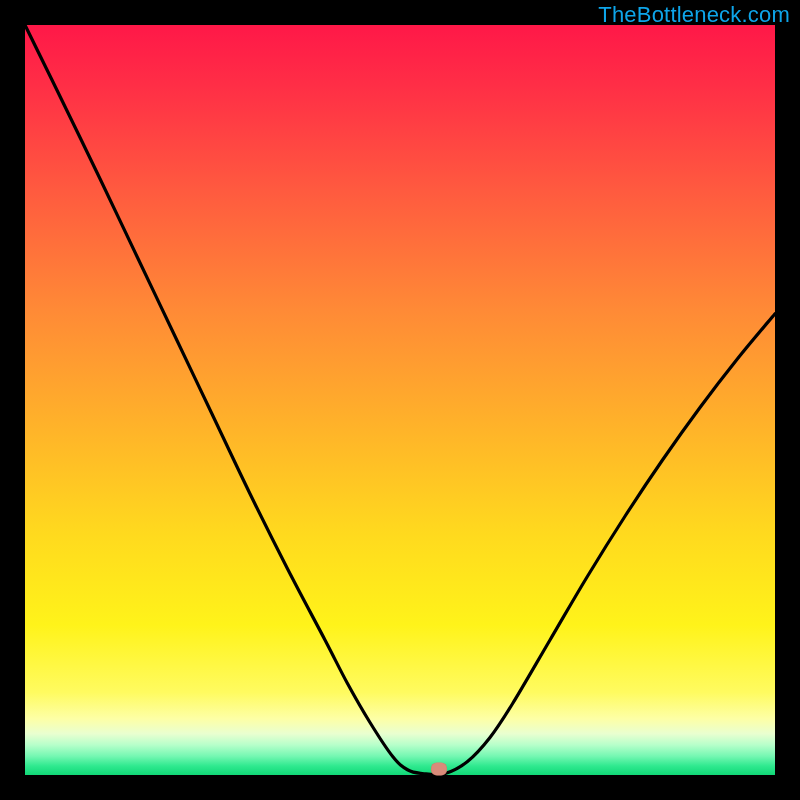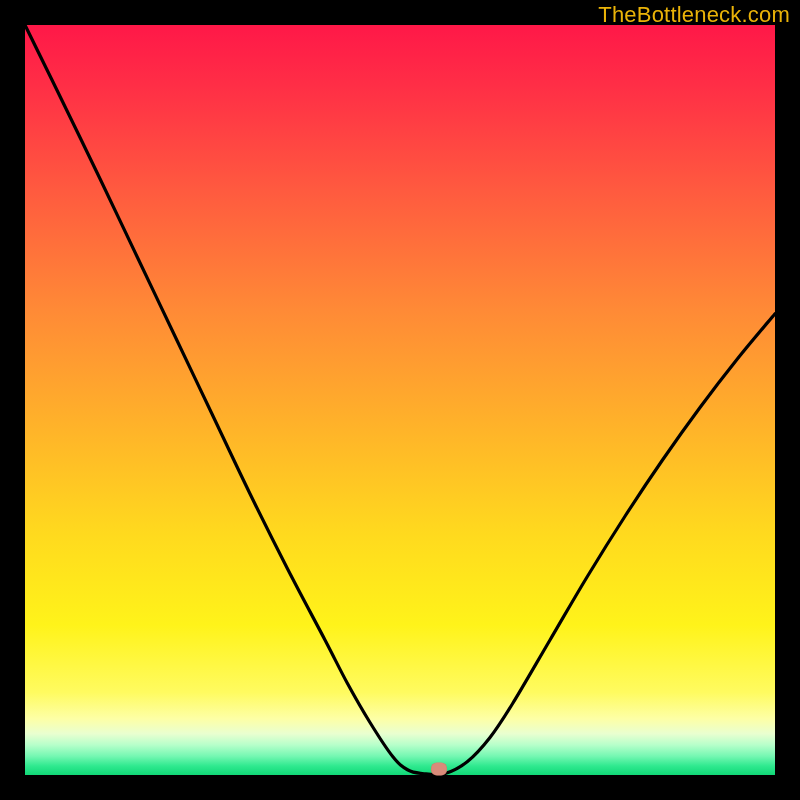--- a/index.html
+++ b/index.html
@@ -39,21 +39,21 @@
       #b6ffca 96%,
       #74f7b2 97.5%,
       #2fe98f 98.8%,
       #11d877 100%
     );
   }
   .watermark {
     position: absolute;
     top: 2px;
     right: 10px;
-    color: #eab308;
+    color: #0ea5e9;
     font-size: 22px;
     font-weight: 500;
     letter-spacing: 0.2px;
     user-select: none;
   }
   svg.curve {
     position: absolute;
     left: 0;
     top: 0;
     width: 750px;

